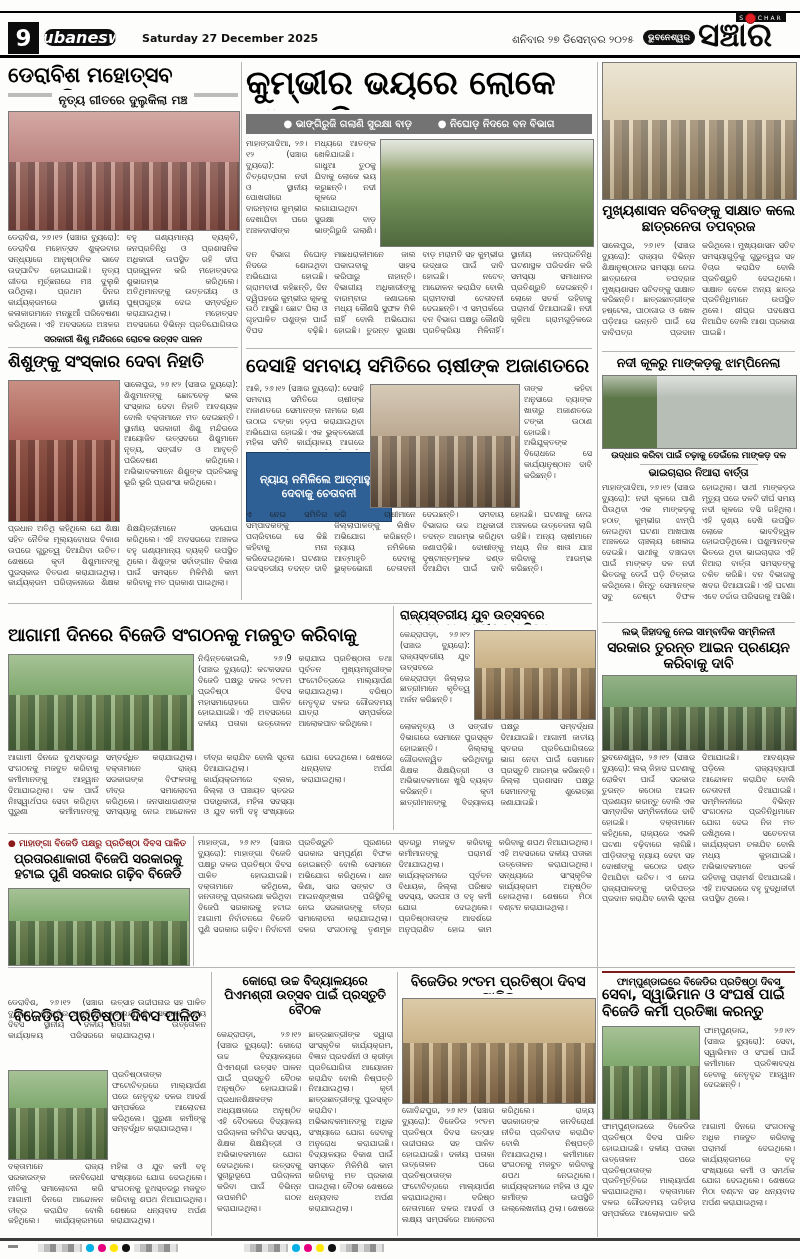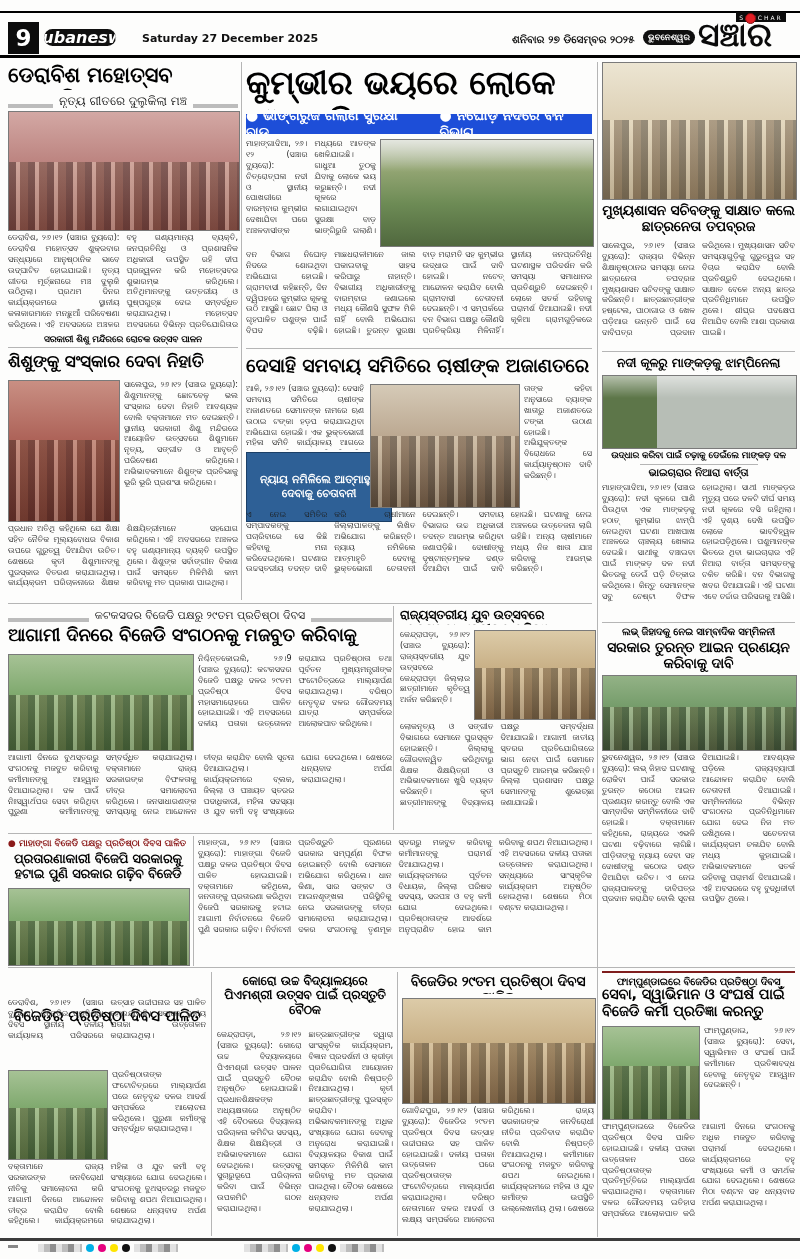--- a/index.html
+++ b/index.html
@@ -19,21 +19,21 @@
   .sky::before{content:"";position:absolute;left:0;right:0;top:0;height:30%;background:linear-gradient(180deg,rgba(255,255,255,.55),rgba(255,255,255,0))}
   .ph-stage{background:linear-gradient(180deg,#d3a8a4 0%,#bb827e 45%,#8e4b47 100%)}
   .ph-pond{background:linear-gradient(180deg,#c3c8b8 0%,#93a573 28%,#6d8b55 60%,#50683e 100%)}
   .ph-office{background:linear-gradient(180deg,#ece5d2 0%,#dccfb4 45%,#a18f6f 100%)}
   .ph-river{background:linear-gradient(90deg,#5d7649 0 28%,#b7beb6 28% 100%)}
   .ph-woman{background:linear-gradient(180deg,#d5cab7 0%,#b7a28a 50%,#6f5b47 100%)}
   .ph-redcrowd{background:linear-gradient(180deg,#c98f83 0%,#a85a50 50%,#7c352e 100%)}
   .ph-green{background:linear-gradient(180deg,#a6c295 0%,#7ca76b 45%,#507c43 100%)}
   .ph-press{background:linear-gradient(180deg,#93b286 0%,#6f9865 50%,#456340 100%)}
   .ph-tan{background:linear-gradient(180deg,#dcCBa8 0%,#c5ab80 50%,#8d724f 100%)}
-  .kicker{font-weight:400;display:flex;align-items:flex-end;gap:6px;overflow:hidden;white-space:nowrap}
+  .kicker{font-weight:700;display:flex;align-items:flex-start;gap:6px;overflow:hidden;white-space:nowrap}
   .kbar{flex:1;height:4px;background:#bcbcbc;min-width:8px}
   .pill{background:#101010;color:#fff;border-radius:9px;font-weight:700;display:flex;align-items:center;justify-content:center;overflow:hidden}
   .strip{display:flex;align-items:center;justify-content:center;gap:26px;color:#fff;font-weight:700;overflow:hidden}
   .bluebox{display:flex;align-items:center;justify-content:center;text-align:center;color:#fff;font-weight:700;overflow:hidden}
   .regstrip{height:8px;width:44px;background:repeating-linear-gradient(90deg,#e2e2e2 0 6px,#bdbdbd 6px 12px,#8f8f8f 12px 18px)}
   .dot{width:8px;height:8px;border-radius:50%}
   .reggroup{position:absolute;display:flex;align-items:center;gap:4px}
 </style>
 </head>
 <body>
@@ -41,21 +41,21 @@
 <div class="page">
 
   <div class="abs" style="left:0;top:11px;width:800px;height:2px;background:#000"></div>
   <div class="abs" style="left:8px;top:22px;width:31px;height:32px;background:#0c0c0c;color:#fff;font-size:23px;font-weight:700;display:flex;align-items:center;justify-content:center">
       <span>9</span>
     </div>
   <div class="pill abs" style="left:44px;top:29px;width:72px;height:17px;font-size:16px;font-style:italic">
       <span>Bhubaneswar</span>
     </div>
   <div class="abs" style="left:142px;top:32px;font-size:11px;font-weight:700">Saturday 27 December 2025</div>
-  <div class="abs" style="left:512px;top:33px;font-size:10.5px;font-weight:700">ଶନିବାର ୨୭ ଡିସେମ୍ବର ୨୦୨୫</div>
+  <div class="abs" style="left:512px;top:33px;font-size:10.5px;font-weight:400">ଶନିବାର ୨୭ ଡିସେମ୍ବର ୨୦୨୫</div>
   <div class="pill abs" style="left:643px;top:30px;width:52px;height:15px;font-size:8.5px">
       <span>ଭୁବନେଶ୍ୱର</span>
     </div>
   <div class="abs" style="left:736px;top:12px;width:50px;height:10px;background:#0c0c0c;color:#fff;font-size:6px;letter-spacing:2px;display:flex;align-items:center;justify-content:center">
       <span>SANCHAR</span>
     </div>
   <div class="abs" style="left:745px;top:13px;width:9px;height:9px;border-radius:50%;background:#e31e24;border:1px solid #7e0d10"></div>
   <div class="abs" style="left:698px;top:17px;width:100px;height:38px;font-size:33px;font-weight:800;color:#0a0a0a;overflow:hidden;line-height:1.1">ସଞ୍ଚାର</div>
   <div class="abs" style="left:0;top:55px;width:800px;height:3px;background:#000"></div>
 
@@ -82,21 +82,21 @@
   <div class="photo ph-stage faces" style="left:8px;top:111px;width:230px;height:118px"></div>
   <div class="body c2 abs" style="left:8px;top:233px;width:230px;height:100px">ଡେରାବିଶ, ୨୬।୧୨ (ସଞ୍ଚାର ବ୍ୟୁରୋ): ଡେରାବିଶ ମହୋତ୍ସବ ଶୁକ୍ରବାର ସନ୍ଧ୍ୟାରେ ଆନୁଷ୍ଠାନିକ ଭାବେ ଉଦ୍‌ଘାଟିତ ହୋଇଯାଇଛି। ନୃତ୍ୟ ଗୀତର ମୂର୍ଚ୍ଛନାରେ ମଞ୍ଚ ଦୁଲୁକି ଉଠିଥିଲା। ପ୍ରଥମ ଦିନର କାର୍ଯ୍ୟକ୍ରମରେ ସ୍ଥାନୀୟ କଳାକାରମାନେ ମନଛୁଆଁ ପରିବେଷଣା କରିଥିଲେ। ଏହି ଅବସରରେ ଅଞ୍ଚଳର ବହୁ ଗଣ୍ୟମାନ୍ୟ ବ୍ୟକ୍ତି, ଜନପ୍ରତିନିଧି ଓ ପ୍ରଶାସନିକ ଅଧିକାରୀ ଉପସ୍ଥିତ ରହି ଦୀପ ପ୍ରଜ୍ୱଳନ କରି ମହୋତ୍ସବର ଶୁଭାରମ୍ଭ କରିଥିଲେ। ଅତିଥିମାନଙ୍କୁ ଉତ୍ତରୀୟ ଓ ପୁଷ୍ପଗୁଚ୍ଛ ଦେଇ ସମ୍ବର୍ଦ୍ଧିତ କରାଯାଇଥିଲା। ମହୋତ୍ସବ ଅବସରରେ ବିଭିନ୍ନ ପ୍ରତିଯୋଗିତାର ବିଜେତାଙ୍କୁ ପୁରସ୍କୃତ କରାଯାଇଥିଲା। ରାତ୍ରିରେ ଅନୁଷ୍ଠିତ ସାଂସ୍କୃତିକ କାର୍ଯ୍ୟକ୍ରମ ଦର୍ଶକଙ୍କୁ ମନ୍ତ୍ରମୁଗ୍ଧ କରିଥିଲା। ଆୟୋଜକ କମିଟି ପକ୍ଷରୁ ସମସ୍ତଙ୍କୁ ଧନ୍ୟବାଦ ଅର୍ପଣ କରାଯାଇଥିଲା।</div>
   <div class="hl ctr abs" style="left:8px;top:334px;width:230px;height:12px;font-size:9px">ସରକାରୀ ଶିଶୁ ମନ୍ଦିରରେ ରୋଚକ ଉତ୍ସବ ପାଳନ</div>
 
   <div class="hl abs" style="left:8px;top:352px;width:230px;height:22px;font-size:17px">ଶିଶୁଙ୍କୁ ସଂସ୍କାର ଦେବା ନିହାତି ଆବଶ୍ୟକ</div>
   <div class="photo ph-redcrowd faces" style="left:8px;top:380px;width:110px;height:140px"></div>
   <div class="body abs" style="left:124px;top:380px;width:114px;height:140px">ସାଲେପୁର, ୨୬।୧୨ (ସଞ୍ଚାର ବ୍ୟୁରୋ): ଶିଶୁମାନଙ୍କୁ ଛୋଟବେଳୁ ଭଲ ସଂସ୍କାର ଦେବା ନିହାତି ଆବଶ୍ୟକ ବୋଲି ବକ୍ତାମାନେ ମତ ଦେଇଛନ୍ତି। ସ୍ଥାନୀୟ ସରକାରୀ ଶିଶୁ ମନ୍ଦିରରେ ଆୟୋଜିତ ଉତ୍ସବରେ ଶିଶୁମାନେ ନୃତ୍ୟ, ସଙ୍ଗୀତ ଓ ଆବୃତ୍ତି ପରିବେଷଣ କରିଥିଲେ। ଅଭିଭାବକମାନେ ଶିଶୁଙ୍କ ପ୍ରତିଭାକୁ ଭୂରି ଭୂରି ପ୍ରଶଂସା କରିଥିଲେ।</div>
   <div class="body c2 abs" style="left:8px;top:524px;width:230px;height:74px">ପ୍ରଧାନ ଅତିଥି କହିଥିଲେ ଯେ ଶିକ୍ଷା ସହିତ ନୈତିକ ମୂଲ୍ୟବୋଧର ବିକାଶ ଉପରେ ଗୁରୁତ୍ୱ ଦିଆଯିବା ଉଚିତ। ଶେଷରେ କୃତୀ ଶିଶୁମାନଙ୍କୁ ପୁରସ୍କାର ବିତରଣ କରାଯାଇଥିଲା। କାର୍ଯ୍ୟକ୍ରମ ପରିଚାଳନାରେ ଶିକ୍ଷକ ଶିକ୍ଷୟିତ୍ରୀମାନେ ସହଯୋଗ କରିଥିଲେ। ଏହି ଅବସରରେ ଅଞ୍ଚଳର ବହୁ ଗଣ୍ୟମାନ୍ୟ ବ୍ୟକ୍ତି ଉପସ୍ଥିତ ଥିଲେ। ଶିଶୁଙ୍କ ସର୍ବାଙ୍ଗୀନ ବିକାଶ ପାଇଁ ସମସ୍ତେ ମିଳିମିଶି କାମ କରିବାକୁ ମତ ପ୍ରକାଶ ପାଇଥିଲା।</div>
 
   <div class="hl abs" style="left:246px;top:64px;width:346px;height:46px;font-size:33px">କୁମ୍ଭୀର ଭୟରେ ଲୋକେ ଆତଙ୍କିତ</div>
-  <div class="strip abs" style="left:246px;top:114px;width:346px;height:20px;font-size:14px;background:#1d4ed8">
+  <div class="strip abs" style="left:246px;top:114px;width:346px;height:20px;font-size:10px;background:#737373">
     <span>● ଭାଙ୍ଗିରୁଜି ଗଲାଣି ସୁରକ୍ଷା ବାଡ଼</span>
     <span>● ନିଘୋଡ଼ ନିଦରେ ବନ ବିଭାଗ</span>
   </div>
   <div class="body c2 abs" style="left:246px;top:139px;width:130px;height:108px">ମାହାଙ୍ଗାଦିଆ, ୨୬।୧୨ (ସଞ୍ଚାର ବ୍ୟୁରୋ): ଚିତ୍ରୋତ୍ପଳା ନଦୀ ଓ ସ୍ଥାନୀୟ ପୋଖରୀରେ ବାରମ୍ବାର କୁମ୍ଭୀର ଦେଖାଯିବା ପରେ ଅଞ୍ଚଳବାସୀଙ୍କ ମଧ୍ୟରେ ଆତଙ୍କ ଖେଳିଯାଇଛି। ଗାଧୁଆ ତୁଠକୁ ଯିବାକୁ ଲୋକେ ଭୟ କରୁଛନ୍ତି। ନଦୀ କୂଳରେ ଲଗାଯାଇଥିବା ସୁରକ୍ଷା ବାଡ଼ ଭାଙ୍ଗିରୁଜି ଗଲାଣି। ତଥାପି ମରାମତି ଦିଗରେ କୌଣସି ପଦକ୍ଷେପ ନିଆଯାଉ ନାହିଁ।</div>
   <div class="photo ph-pond sky" style="left:380px;top:139px;width:212px;height:106px"></div>
   <div class="body c4 abs" style="left:246px;top:250px;width:346px;height:95px">ବନ ବିଭାଗ ନିଘୋଡ଼ ନିଦରେ ଶୋଇଥିବା ଅଭିଯୋଗ ହୋଇଛି। ଗ୍ରାମବାସୀ କହିଛନ୍ତି, ଦିନ ଦ୍ୱିପହରେ କୁମ୍ଭୀର କୂଳକୁ ଉଠି ଆସୁଛି। ଛୋଟ ପିଲା ଓ ଗୃହପାଳିତ ପଶୁଙ୍କ ପାଇଁ ବିପଦ ବଢ଼ିଛି। ମାଛଧରାଳୀମାନେ ଜାଲ ପକାଇବାକୁ ସାହସ କରିପାରୁ ନାହାନ୍ତି। ବିଭାଗୀୟ ଅଧିକାରୀଙ୍କୁ ବାରମ୍ବାର ଜଣାଇଲେ ମଧ୍ୟ କୌଣସି ସୁଫଳ ମିଳି ନାହିଁ ବୋଲି ଅଭିଯୋଗ ହୋଇଛି। ତୁରନ୍ତ ସୁରକ୍ଷା ବାଡ଼ ମରାମତି ସହ କୁମ୍ଭୀର ଉଦ୍ଧାର ପାଇଁ ଦାବି ହୋଇଛି। ନଚେତ୍ ଆନ୍ଦୋଳନ କରାଯିବ ବୋଲି ଗ୍ରାମବାସୀ ଚେତାବନୀ ଦେଇଛନ୍ତି। ଏ ସମ୍ପର୍କରେ ବନ ବିଭାଗ ପକ୍ଷରୁ କୌଣସି ପ୍ରତିକ୍ରିୟା ମିଳିନାହିଁ। ସ୍ଥାନୀୟ ଜନପ୍ରତିନିଧି ଘଟଣାସ୍ଥଳ ପରିଦର୍ଶନ କରି ସମସ୍ୟା ସମାଧାନର ପ୍ରତିଶ୍ରୁତି ଦେଇଛନ୍ତି। ଲୋକେ ସତର୍କ ରହିବାକୁ ପରାମର୍ଶ ଦିଆଯାଇଛି। ନଦୀ କୂଳିଆ ଗ୍ରାମଗୁଡ଼ିକରେ ସଚେତନତା ପ୍ରଚାର କରାଯାଉଛି।</div>
 
   <div class="hl abs" style="left:246px;top:355px;width:346px;height:25px;font-size:19px">ଦେସାହି ସମବାୟ ସମିତିରେ ଚାଷୀଙ୍କ ଅଜାଣତରେ ଟଙ୍କା ହଡ଼ପ</div>
   <div class="body abs" style="left:246px;top:384px;width:118px;height:66px">ଆଳି, ୨୬।୧୨ (ସଞ୍ଚାର ବ୍ୟୁରୋ): ଦେସାହି ସମବାୟ ସମିତିରେ ଚାଷୀଙ୍କ ଅଜାଣତରେ ସେମାନଙ୍କ ନାମରେ ଋଣ ଉଠାଇ ଟଙ୍କା ହଡ଼ପ କରାଯାଇଥିବା ଅଭିଯୋଗ ହୋଇଛି। ଏକ ଭୁକ୍ତଭୋଗୀ ମହିଳା ସମିତି କାର୍ଯ୍ୟାଳୟ ଆଗରେ ଧାରଣାରେ ବସି ନ୍ୟାୟ ଦାବି କରିଛନ୍ତି।</div>
   <div class="bluebox abs" style="left:246px;top:452px;width:120px;height:44px;background:#2e6096;border:1px solid #1b3f66;font-size:11px;line-height:1.3;padding:12px">
@@ -110,25 +110,20 @@
   <div class="hl ctr abs" style="left:602px;top:203px;width:193px;height:34px;font-size:14px">ମୁଖ୍ୟଶାସନ ସଚିବଙ୍କୁ ସାକ୍ଷାତ କଲେ ଛାତ୍ରନେତା ତପବ୍ରଜ</div>
   <div class="body c2 abs" style="left:602px;top:241px;width:193px;height:106px">ସାଲେପୁର, ୨୬।୧୨ (ସଞ୍ଚାର ବ୍ୟୁରୋ): ରାଜ୍ୟର ବିଭିନ୍ନ ଶିକ୍ଷାନୁଷ୍ଠାନର ସମସ୍ୟା ନେଇ ଛାତ୍ରନେତା ତପବ୍ରଜ ମୁଖ୍ୟଶାସନ ସଚିବଙ୍କୁ ସାକ୍ଷାତ କରିଛନ୍ତି। ଛାତ୍ରଛାତ୍ରୀଙ୍କ ହଷ୍ଟେଲ, ପାଠାଗାର ଓ ଖେଳ ପଡ଼ିଆର ଉନ୍ନତି ପାଇଁ ସେ ଦାବିପତ୍ର ପ୍ରଦାନ କରିଥିଲେ। ମୁଖ୍ୟଶାସନ ସଚିବ ସମସ୍ୟାଗୁଡ଼ିକୁ ଗୁରୁତ୍ୱର ସହ ବିଚାର କରାଯିବ ବୋଲି ପ୍ରତିଶ୍ରୁତି ଦେଇଥିଲେ। ସାକ୍ଷାତ ବେଳେ ଅନ୍ୟ ଛାତ୍ର ପ୍ରତିନିଧିମାନେ ଉପସ୍ଥିତ ଥିଲେ। ଶୀଘ୍ର ପଦକ୍ଷେପ ନିଆଯିବ ବୋଲି ଆଶା ପ୍ରକାଶ ପାଇଛି।</div>
 
   <div class="hl ctr abs" style="left:602px;top:356px;width:193px;height:16px;font-size:12.5px">ନଦୀ କୂଳରୁ ମାଙ୍କଡ଼କୁ ଝାମ୍ପିନେଲା କୁମ୍ଭୀର</div>
   <div class="photo ph-river sky" style="left:602px;top:375px;width:193px;height:72px"></div>
   <div class="hl ctr abs" style="left:602px;top:450px;width:193px;height:12px;font-size:9px">ଉଦ୍ଧାର କରିବା ପାଇଁ ଚଢ଼ାକୁ ଡେଇଁଲେ ମାଙ୍କଡ଼ ଦଳ</div>
   <div class="hsep" style="left:640px;top:464px;width:118px"></div>
   <div class="hl ctr abs" style="left:602px;top:467px;width:193px;height:14px;font-size:10.5px">ଭାଇଚାରାର ନିଆରା ବାର୍ତ୍ତା</div>
   <div class="body c2 abs" style="left:602px;top:483px;width:193px;height:136px">ମାହାଙ୍ଗାଦିଆ, ୨୬।୧୨ (ସଞ୍ଚାର ବ୍ୟୁରୋ): ନଦୀ କୂଳରେ ପାଣି ପିଉଥିବା ଏକ ମାଙ୍କଡ଼କୁ ହଠାତ୍ କୁମ୍ଭୀର ଝାମ୍ପି ନେଇଥିବା ଘଟଣା ଆଖପାଖ ଅଞ୍ଚଳରେ ଚାଞ୍ଚଲ୍ୟ ଖେଳାଇ ଦେଇଛି। ସାଥୀକୁ ବଞ୍ଚାଇବା ପାଇଁ ମାଙ୍କଡ଼ ଦଳ ନଦୀ ଭିତରକୁ ଡେଇଁ ପଡ଼ି ଚିତ୍କାର କରିଥିଲେ। କିନ୍ତୁ ସେମାନଙ୍କ ସବୁ ଚେଷ୍ଟା ବିଫଳ ହୋଇଥିଲା। ସାଥୀ ମାଙ୍କଡ଼ର ମୃତ୍ୟୁ ପରେ ଦଳଟି ଦୀର୍ଘ ସମୟ ନଦୀ କୂଳରେ ବସି ରହିଥିଲା। ଏହି ଦୃଶ୍ୟ ଦେଖି ଉପସ୍ଥିତ ଲୋକେ ଭାବବିହ୍ୱଳ ହୋଇପଡ଼ିଥିଲେ। ପଶୁମାନଙ୍କ ଭିତରେ ଥିବା ଭାଇଚାରାର ଏହି ନିଆରା ବାର୍ତ୍ତା ସମସ୍ତଙ୍କୁ ଚକିତ କରିଛି। ବନ ବିଭାଗକୁ ଖବର ଦିଆଯାଇଛି। ଏହି ଘଟଣା ଏବେ ଚର୍ଚ୍ଚାର ପରିସରକୁ ଆସିଛି।</div>
 
-  <div class="kicker abs" style="left:8px;top:609px;width:384px;height:13px;font-size:11px;justify-content:center">
-    <div class="kbar"></div>
-    <span>କଟକସଦର ବିଜେଡି ପକ୍ଷରୁ ୨୯ତମ ପ୍ରତିଷ୍ଠା ଦିବସ</span>
-    <div class="kbar"></div>
-  </div>
   <div class="hl abs" style="left:8px;top:625px;width:384px;height:24px;font-size:18px">ଆଗାମୀ ଦିନରେ ବିଜେଡି ସଂଗଠନକୁ ମଜବୁତ କରିବାକୁ ଆହ୍ୱାନ</div>
   <div class="photo ph-green faces" style="left:8px;top:654px;width:184px;height:95px"></div>
   <div class="body c2 abs" style="left:198px;top:654px;width:194px;height:95px">ନିଶ୍ଚିନ୍ତକୋଇଲି, ୨୬।9 (ସଞ୍ଚାର ବ୍ୟୁରୋ): କଟକସଦର ବିଜେଡି ପକ୍ଷରୁ ଦଳର ୨୯ତମ ପ୍ରତିଷ୍ଠା ଦିବସ ମହାସମାରୋହରେ ପାଳିତ ହୋଇଯାଇଛି। ଏହି ଅବସରରେ ଦଳୀୟ ପତାକା ଉତ୍ତୋଳନ କରାଯାଇ ପ୍ରତିଷ୍ଠାତା ତଥା ପୂର୍ବତନ ମୁଖ୍ୟମନ୍ତ୍ରୀଙ୍କ ଫଟୋଚିତ୍ରରେ ମାଲ୍ୟାର୍ପଣ କରାଯାଇଥିଲା। ବରିଷ୍ଠ ନେତୃବୃନ୍ଦ ଦଳର ଗୌରବମୟ ଯାତ୍ରା ସମ୍ପର୍କରେ ଆଲୋକପାତ କରିଥିଲେ।</div>
   <div class="body c4 abs" style="left:8px;top:753px;width:384px;height:76px">ଆଗାମୀ ଦିନରେ ବୁଥସ୍ତରରୁ ସଂଗଠନକୁ ମଜବୁତ କରିବାକୁ କର୍ମୀମାନଙ୍କୁ ଆହ୍ୱାନ ଦିଆଯାଇଥିଲା। ଦଳ ପାଇଁ ନିଃସ୍ୱାର୍ଥପର ସେବା କରିଥିବା ପୁରୁଣା କର୍ମୀମାନଙ୍କୁ ସମ୍ବର୍ଦ୍ଧିତ କରାଯାଇଥିଲା। ବକ୍ତାମାନେ ରାଜ୍ୟ ସରକାରଙ୍କ ବିଫଳତାକୁ ତୀବ୍ର ସମାଲୋଚନା କରିଥିଲେ। ଜନସାଧାରଣଙ୍କ ସମସ୍ୟାକୁ ନେଇ ଆନ୍ଦୋଳନ ତୀବ୍ର କରାଯିବ ବୋଲି ସୂଚନା ଦିଆଯାଇଥିଲା। କାର୍ଯ୍ୟକ୍ରମରେ ବ୍ଲକ, ଜିଲ୍ଲା ଓ ପଞ୍ଚାୟତ ସ୍ତରର ପଦାଧିକାରୀ, ମହିଳା ସଦସ୍ୟା ଓ ଯୁବ କର୍ମୀ ବହୁ ସଂଖ୍ୟାରେ ଯୋଗ ଦେଇଥିଲେ। ଶେଷରେ ଧନ୍ୟବାଦ ଅର୍ପଣ କରାଯାଇଥିଲା।</div>
 
   <div class="hl abs" style="left:400px;top:608px;width:194px;height:17px;font-size:12.5px">ରାଜ୍ୟସ୍ତରୀୟ ଯୁବ ଉତ୍ସବରେ କେନ୍ଦ୍ରାପଡ଼ା ଛାତ୍ରୀଙ୍କ କୃତିତ୍ୱ</div>
   <div class="body abs" style="left:400px;top:630px;width:70px;height:88px">କେନ୍ଦ୍ରାପଡ଼ା, ୨୬।୧୨ (ସଞ୍ଚାର ବ୍ୟୁରୋ): ରାଜ୍ୟସ୍ତରୀୟ ଯୁବ ଉତ୍ସବରେ କେନ୍ଦ୍ରାପଡ଼ା ଜିଲ୍ଲାର ଛାତ୍ରୀମାନେ କୃତିତ୍ୱ ଅର୍ଜନ କରିଛନ୍ତି।</div>
   <div class="photo ph-tan faces" style="left:474px;top:630px;width:120px;height:88px"></div>
   <div class="body c2 abs" style="left:400px;top:722px;width:194px;height:107px">ଲୋକନୃତ୍ୟ ଓ ସଙ୍ଗୀତ ବିଭାଗରେ ସେମାନେ ପୁରସ୍କୃତ ହୋଇଛନ୍ତି। ଜିଲ୍ଲାକୁ ଗୌରବାନ୍ୱିତ କରିଥିବାରୁ ଶିକ୍ଷକ ଶିକ୍ଷୟିତ୍ରୀ ଓ ଅଭିଭାବକମାନେ ଖୁସି ବ୍ୟକ୍ତ କରିଛନ୍ତି। କୃତୀ ଛାତ୍ରୀମାନଙ୍କୁ ବିଦ୍ୟାଳୟ ପକ୍ଷରୁ ସମ୍ବର୍ଦ୍ଧନା ଦିଆଯାଇଛି। ଆଗାମୀ ଜାତୀୟ ସ୍ତରର ପ୍ରତିଯୋଗିତାରେ ଭାଗ ନେବା ପାଇଁ ସେମାନେ ପ୍ରସ୍ତୁତି ଆରମ୍ଭ କରିଛନ୍ତି। ଜିଲ୍ଲା ପ୍ରଶାସନ ପକ୍ଷରୁ ସେମାନଙ୍କୁ ଶୁଭେଚ୍ଛା ଜଣାଯାଇଛି।</div>
 

